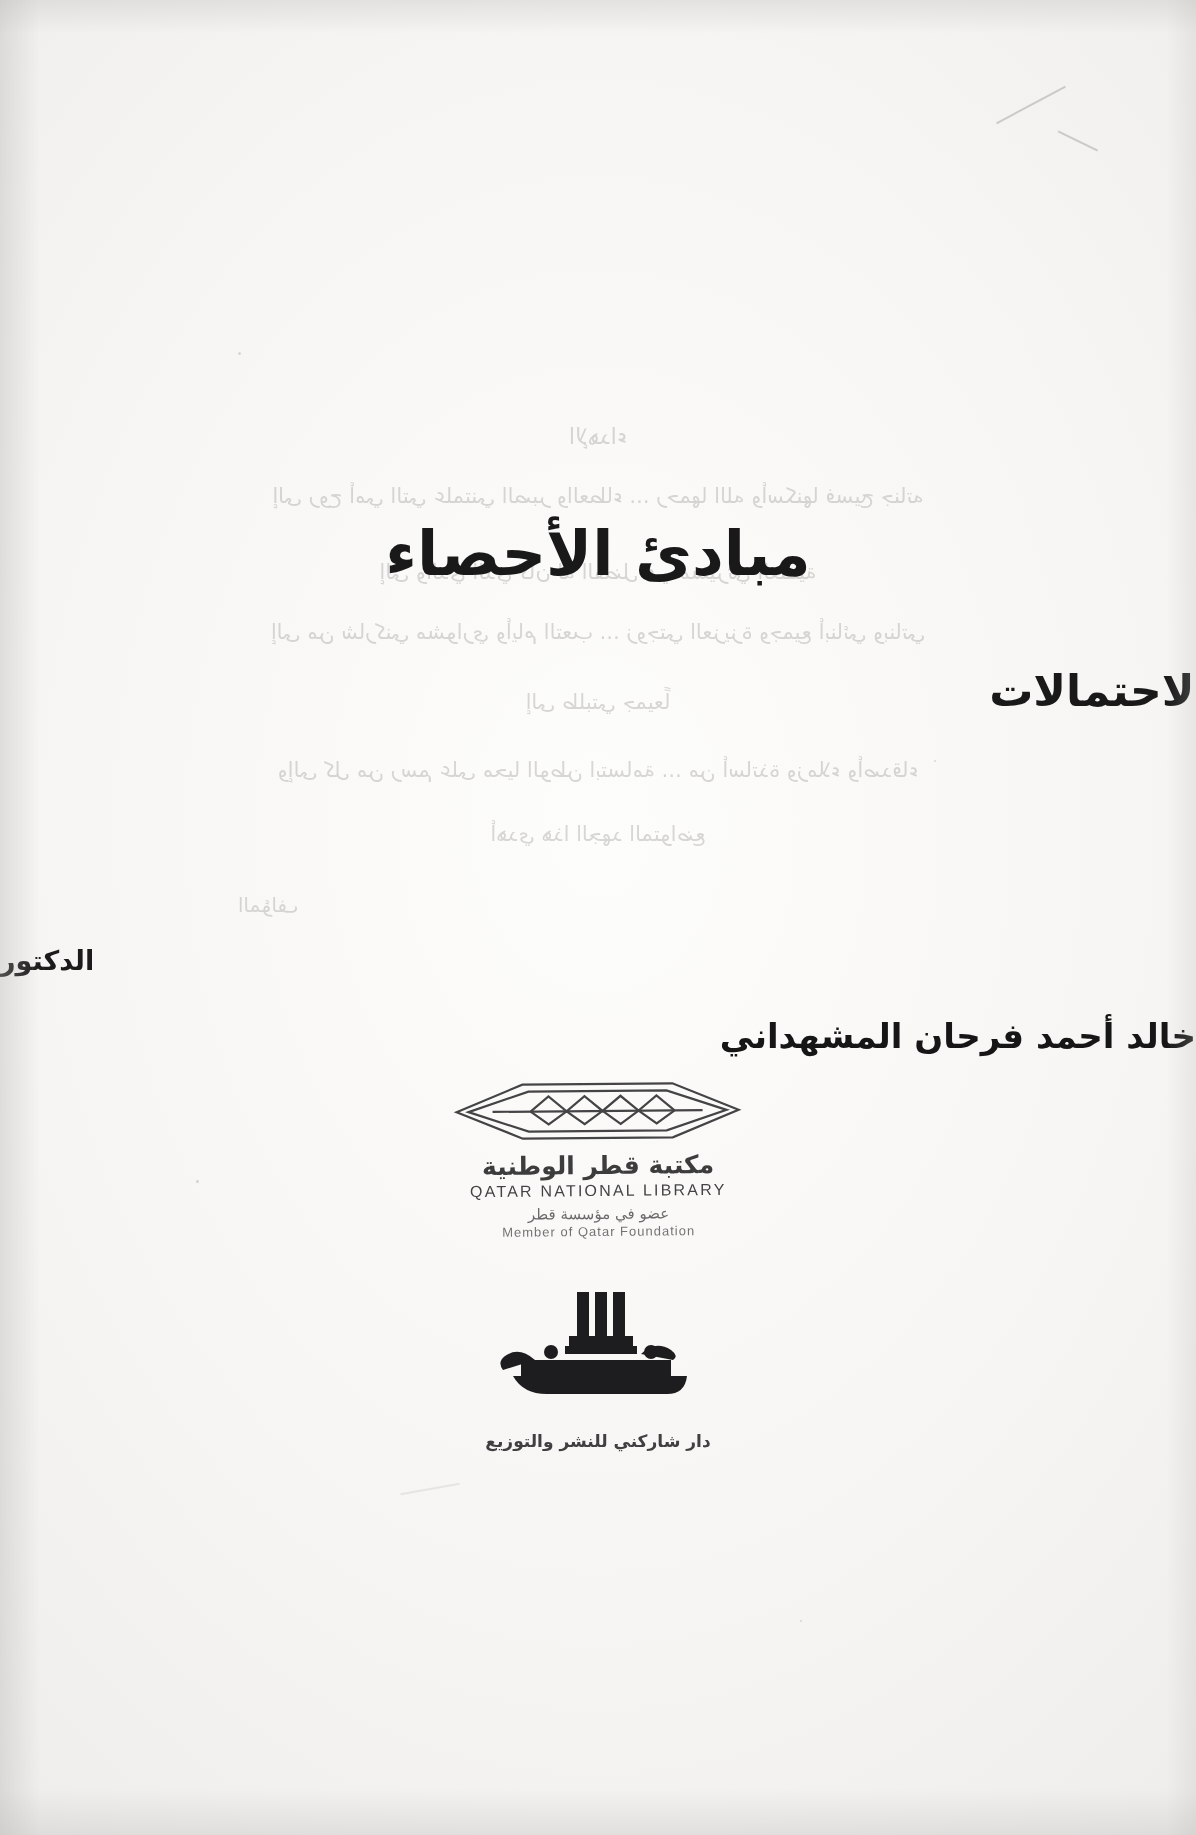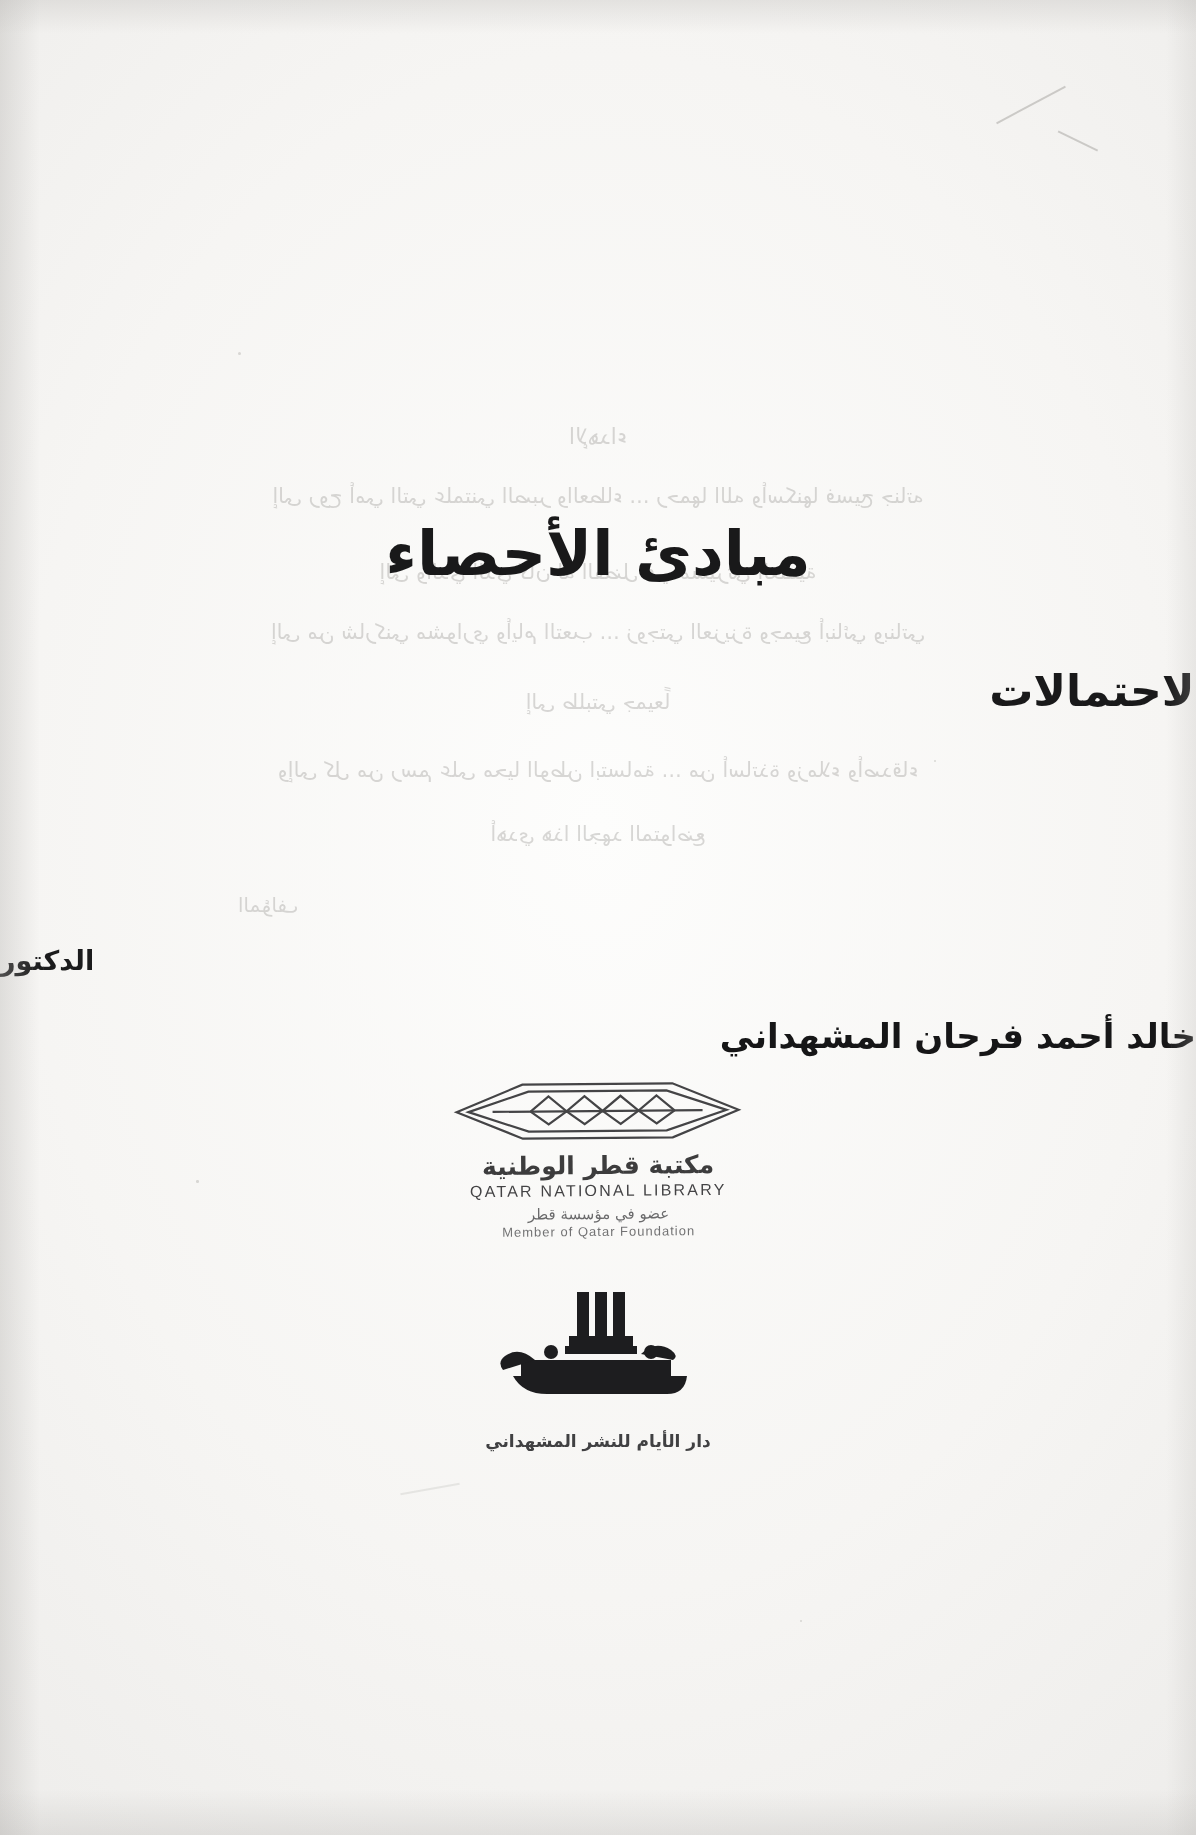--- a/index.html
+++ b/index.html
@@ -255,21 +255,21 @@
           <rect x="74" y="56" width="72" height="8"></rect>
 
           <path d="M30 70 h150 v16 h-150 z"></path>
           <path d="M22 86 q10 18 34 18 h120 q18 0 20 -18 z"></path>
           <path d="M44 70 q-16 -14 -30 -4 q-8 6 -2 14 z"></path>
           <circle cx="60" cy="62" r="7"></circle>
           <circle cx="160" cy="62" r="7"></circle>
           <path d="M150 64 q14 -14 30 -4 q8 6 2 10 z"></path>
         </g>
       </svg>
-      <div class="pub-caption">دار الأيام للنشر المشهداني</div>
+      <div class="pub-caption">دار شاركني للنشر والتوزيع</div>
     </div>
 
   </div>
 
   <div class="crease" style="top:104px;right:126px;width:78px;height:2px;transform:rotate(-28deg);"></div>
   <div class="crease" style="top:140px;right:96px;width:44px;height:1.5px;transform:rotate(26deg);"></div>
   <div class="crease" style="top:1488px;left:400px;width:60px;height:1.5px;transform:rotate(-10deg);opacity:.4;"></div>
   <div class="speck" style="top:352px;left:238px;width:3px;height:3px;"></div>
   <div class="speck" style="top:760px;left:934px;width:2px;height:2px;"></div>
   <div class="speck" style="top:1180px;left:196px;width:2.5px;height:2.5px;"></div>

